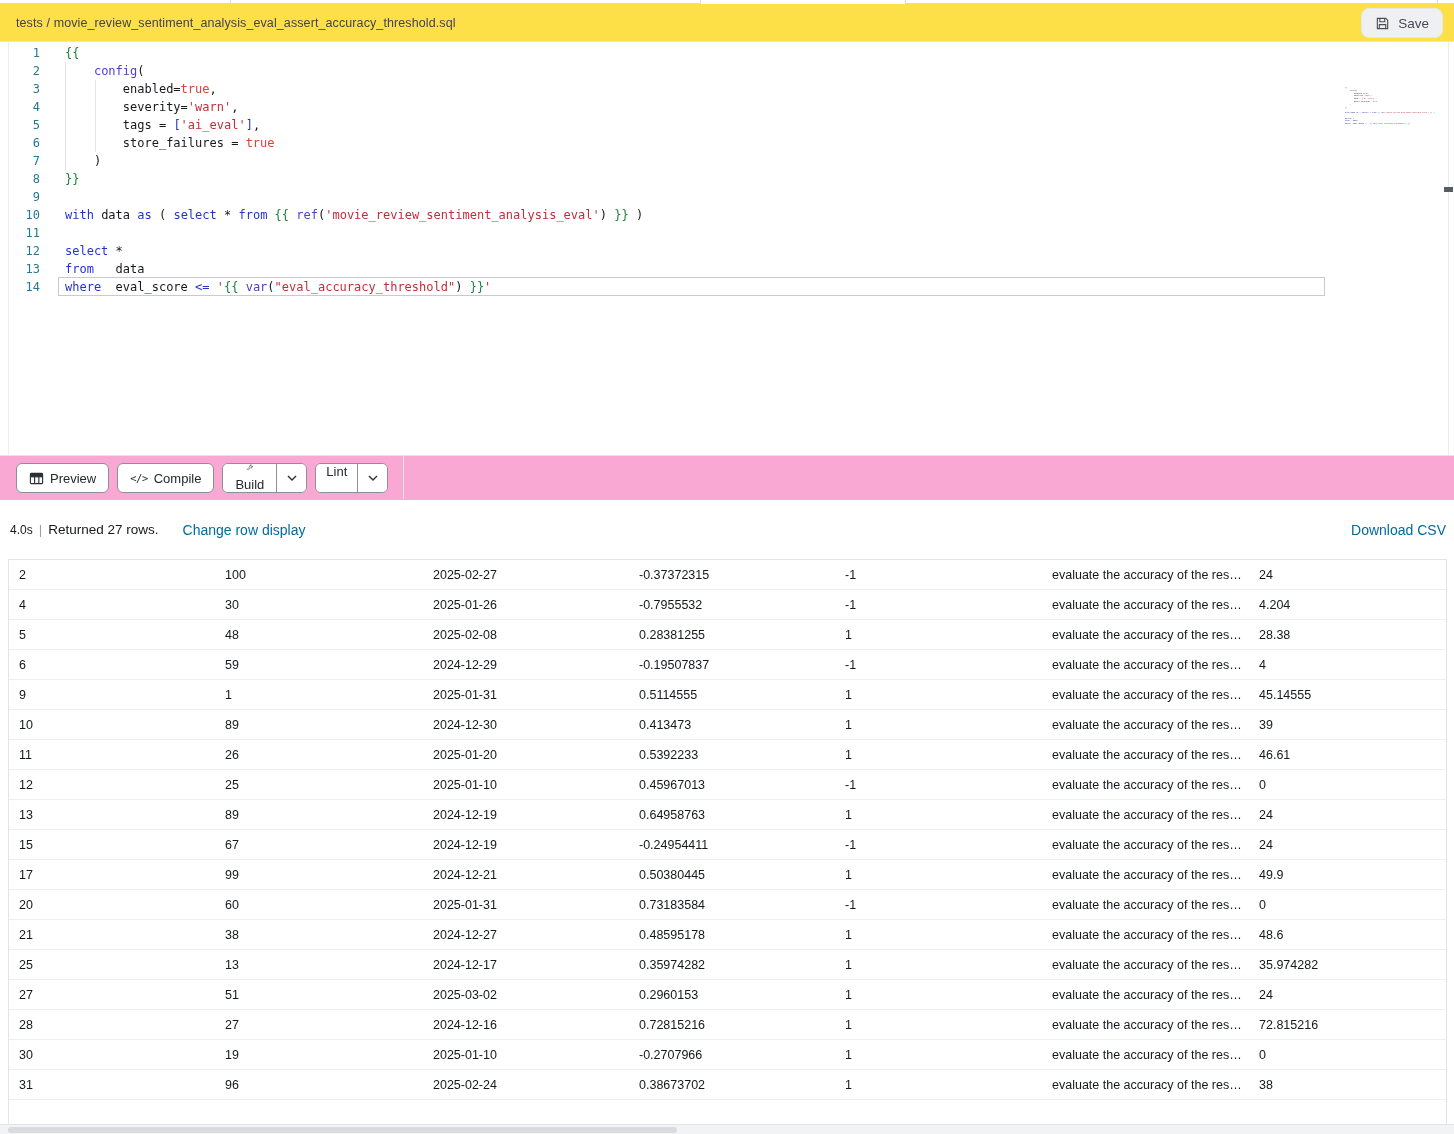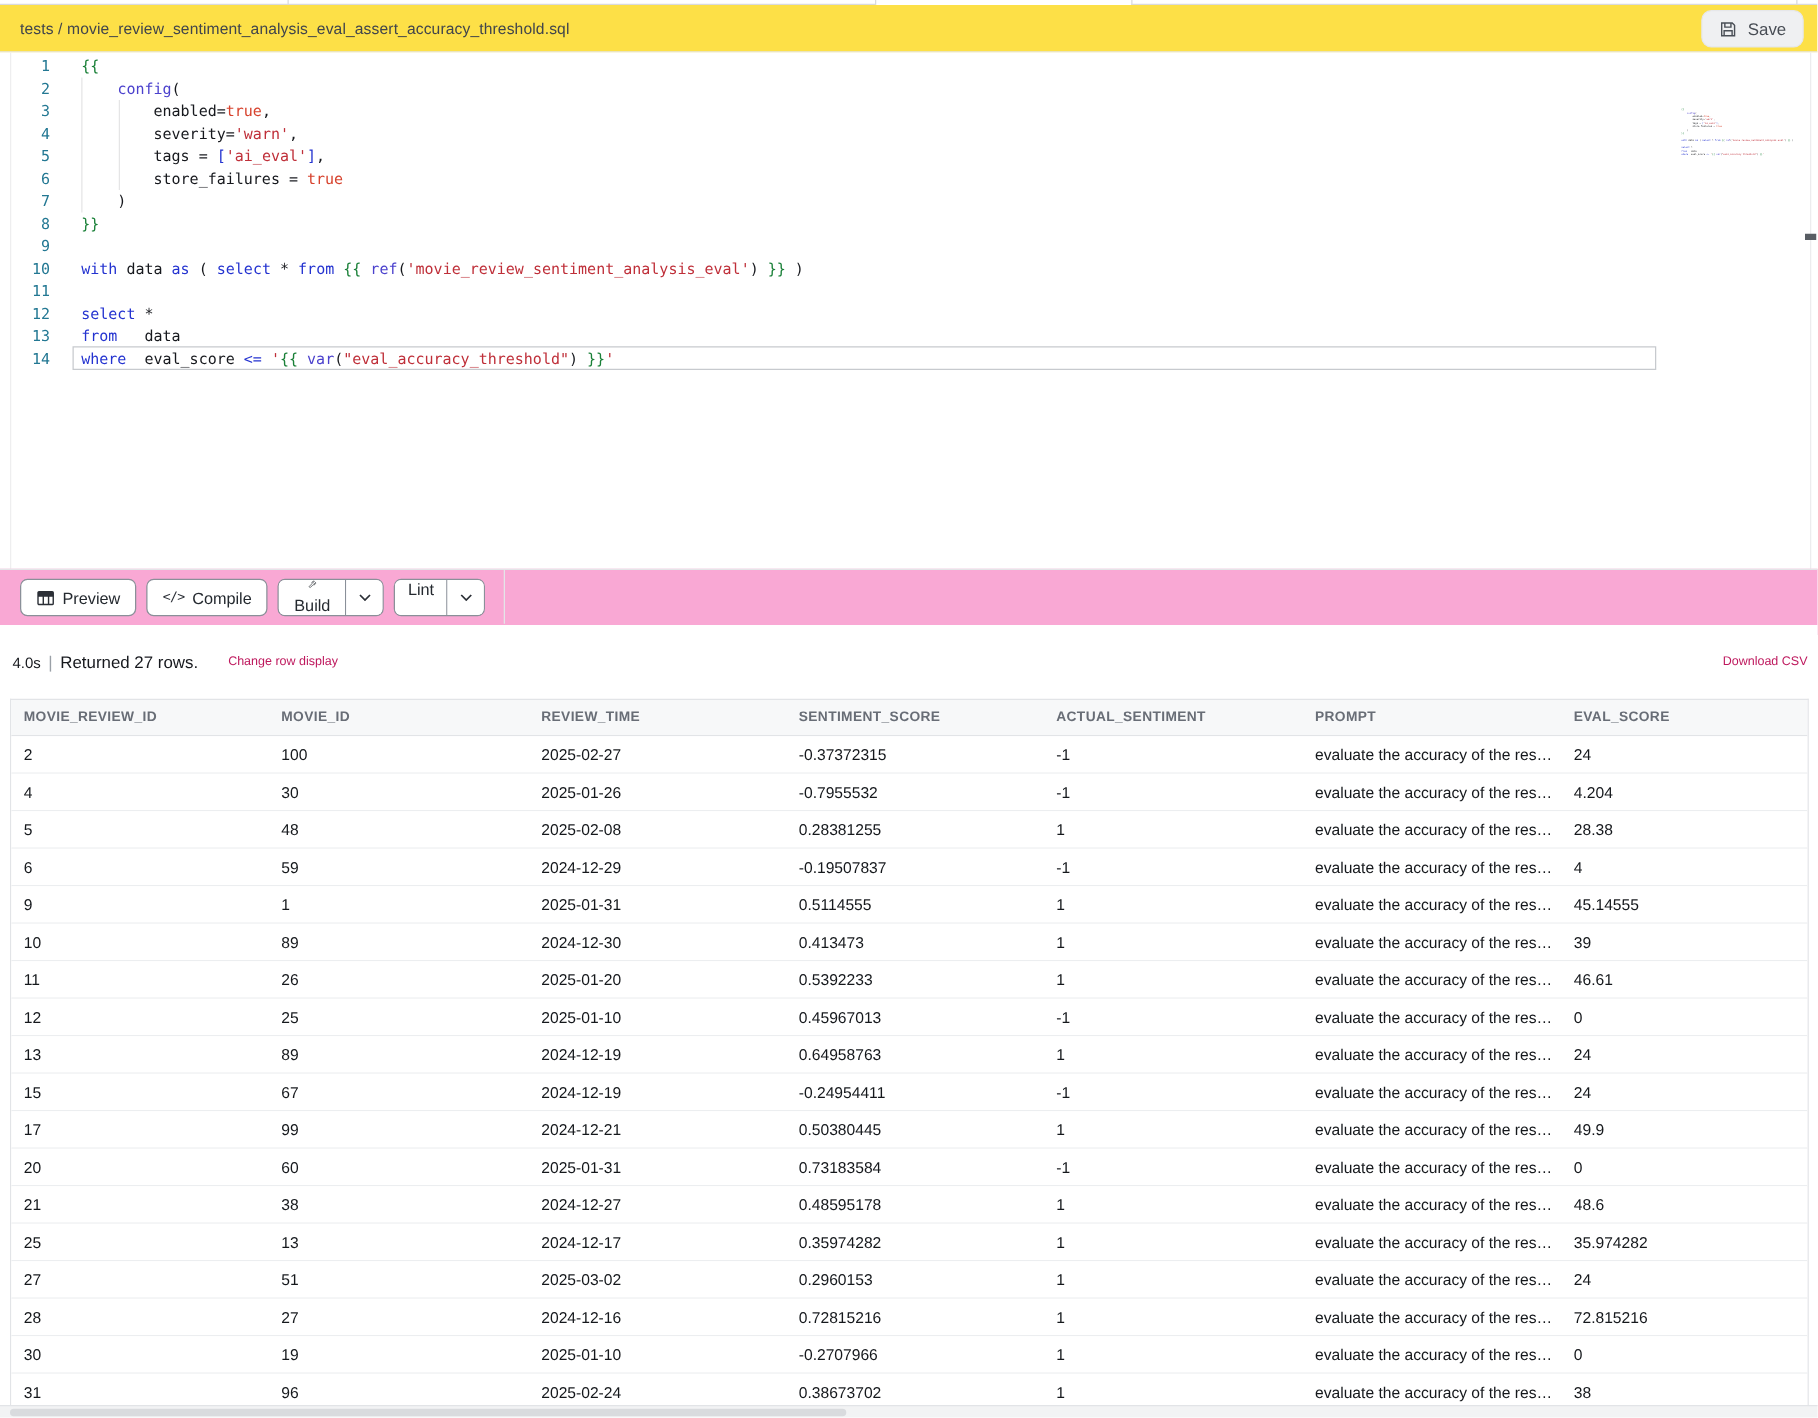--- a/index.html
+++ b/index.html
@@ -64,21 +64,21 @@
   .tab { position:relative; height:100%; padding:0 15px; display:flex; align-items:center;
          font-size:13.5px; color:#22262b; cursor:pointer; }
   .tab.active::after { content:""; position:absolute; left:0; right:0; bottom:0; height:3px; background:#54585f; }
 
   
   .statusbar { position:absolute; top:500px; left:0; width:1454px; height:59px;
                display:flex; align-items:center; padding:0 8px 0 10px; background:#fff; }
   .statusbar .dur { font-size:12px; color:#16181d; }
   .statusbar .div { margin:0 6px; color:#9aa0a7; font-size:13.5px; }
   .statusbar .ret { font-size:13.5px; color:#16181d; }
-  .link { color:#be185d; font-size:10px; cursor:pointer; text-decoration:none; }
+  .link { color:#0369a1; font-size:14px; cursor:pointer; text-decoration:none; }
   .statusbar .change { margin-left:24px; }
   .statusbar .spacer { flex:1; }
 
   
   .rtable { position:absolute; top:559px; left:8px; width:1439px; bottom:6px;
             border:1px solid #e2e4e7; border-bottom:none; background:#fff; overflow:hidden; }
   .t-head { display:flex; height:29px; background:#f7f8f9; border-bottom:1px solid #e2e4e7; }
   .t-head .t-cell { font-size:11px; font-weight:bold; color:#686d76; letter-spacing:.3px;
                     display:flex; align-items:center; }
   .t-row { display:flex; height:30px; border-bottom:1px solid #eceef0; background:#fff; }
@@ -213,29 +213,20 @@
 <div class="statusbar">
   <span class="dur">4.0s</span>
   <span class="div">|</span>
   <span class="ret">Returned 27 rows.</span>
   <span class="link change">Change row display</span>
   <span class="spacer"></span>
   <span class="link">Download CSV</span>
 </div>
 
 <div class="rtable">
-  <div class="t-head">
-    <div class="t-cell col-0">MOVIE_REVIEW_ID</div>
-    <div class="t-cell col-1">MOVIE_ID</div>
-    <div class="t-cell col-2">REVIEW_TIME</div>
-    <div class="t-cell col-3">SENTIMENT_SCORE</div>
-    <div class="t-cell col-4">ACTUAL_SENTIMENT</div>
-    <div class="t-cell col-5">PROMPT</div>
-    <div class="t-cell col-6">EVAL_SCORE</div>
-  </div>
   <div>
       <div class="t-row">
         <div class="t-cell col-0">2</div>
         <div class="t-cell col-1">100</div>
         <div class="t-cell col-2">2025-02-27</div>
         <div class="t-cell col-3">-0.37372315</div>
         <div class="t-cell col-4">-1</div>
         <div class="t-cell col-5 prompt-cell">
           <span>evaluate the accuracy of the res…</span>
           <svg class="chev" width="7" height="11" viewBox="0 0 7 12" fill="none" stroke-width="1.3">

